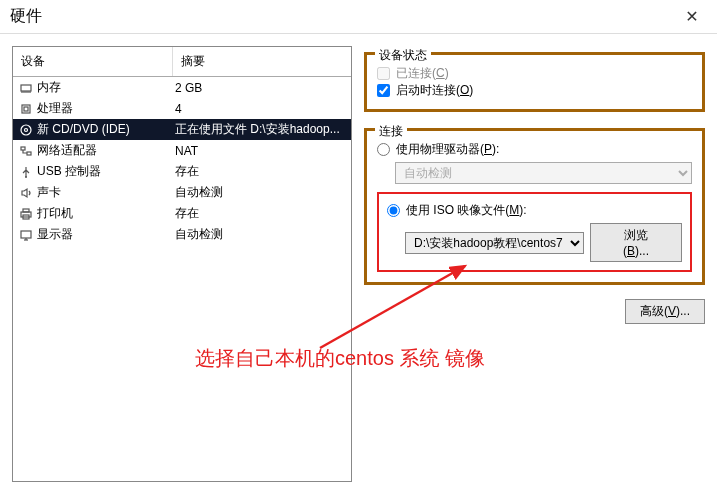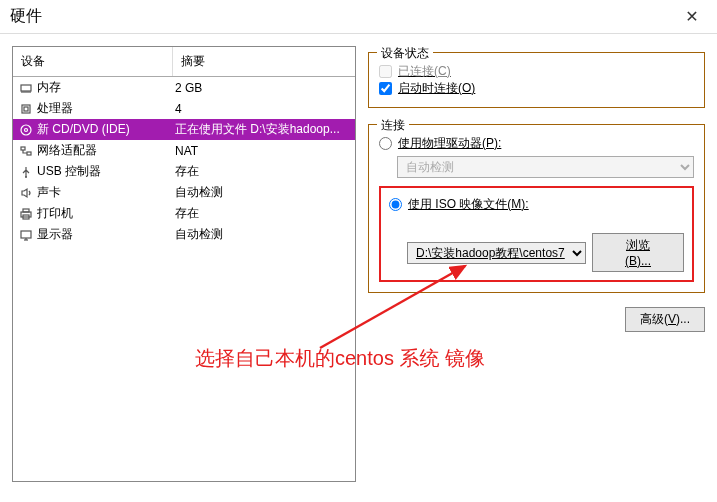--- a/index.html
+++ b/index.html
@@ -10,30 +10,30 @@
 .content { display: flex; padding: 12px; gap: 12px; height: 460px; }
 .left-panel { width: 365px; border: 1px solid #888; background: #fff; position: relative; }
 .table-header { display: flex; border-bottom: 1px solid #aaa; background: #fff; }
 .table-header .col { padding: 6px 8px; font-size: 12px; }
 .col-device { width: 160px; border-right: 1px solid #ddd; }
 .col-summary { flex: 1; }
 .device-row { display: flex; align-items: center; padding: 2px 4px; }
 .device-row .icon-cell { width: 18px; display: flex; align-items: center; justify-content: center; }
 .device-row .name-cell { width: 138px; padding: 0 2px; }
 .device-row .summary-cell { flex: 1; padding: 0 2px; white-space: nowrap; overflow: hidden; text-overflow: ellipsis; }
-.device-row.selected { background: #a21caf; color: #fff; }
+.device-row.selected { background: #0f172a; color: #fff; }
 .device-row.selected svg { stroke: #fff; fill: #fff; }
 .right-panel { flex: 1; display: flex; flex-direction: column; gap: 10px; }
-.group { border: 1px solid #a16207; padding: 10px; position: relative; margin-top: 6px; text-decoration: underline; }
+.group { border: 3px solid #a16207; padding: 10px; position: relative; margin-top: 6px; }
 .group-label { position: absolute; top: -8px; left: 8px; background: #fff; padding: 0 4px; font-size: 12px; }
 .checkbox-row, .radio-row { display: flex; align-items: center; gap: 4px; margin: 0 0; }
 .checkbox-row input, .radio-row input { margin-right: 2px; }
 .dropdown { width: 100%; padding: 2px 4px; border: 1px solid #888; background: #f0f0f0; color: #666; font-size: 12px; margin-top: 4px; }
 .dropdown.disabled { background: #f0f0f0; color: #888; }
-.iso-row { display: flex; gap: 6px; margin-top: 20px; padding-left: 18px; align-items: center; }
+.iso-row { display: flex; gap: 6px; margin-top: 4px; padding-left: 18px; align-items: center; }
 .iso-select { flex: 1; padding: 2px 4px; border: 1px solid #888; font-size: 12px; }
 .browse-btn { padding: 3px 32px; border: 1px solid #888; background: #e8e8e8; font-size: 12px; cursor: default; }
 .highlight-box { border: 2px solid #e62020; padding: 8px; }
 .indent { padding-left: 18px; }
 .advanced-row { display: flex; justify-content: flex-end; margin-top: 4px; }
 .advanced-btn { padding: 3px 14px; border: 1px solid #888; background: #e8e8e8; font-size: 12px; cursor: default; }
 .annotation { position: absolute; left: 170px; top: 345px; color: #e62020; font-size: 20px; font-weight: 500; pointer-events: none; margin-left: 25px; }
 .arrow-svg { position: absolute; left: 310px; top: 260px; pointer-events: none; }
 .underline { text-decoration: underline; }
 </style>

